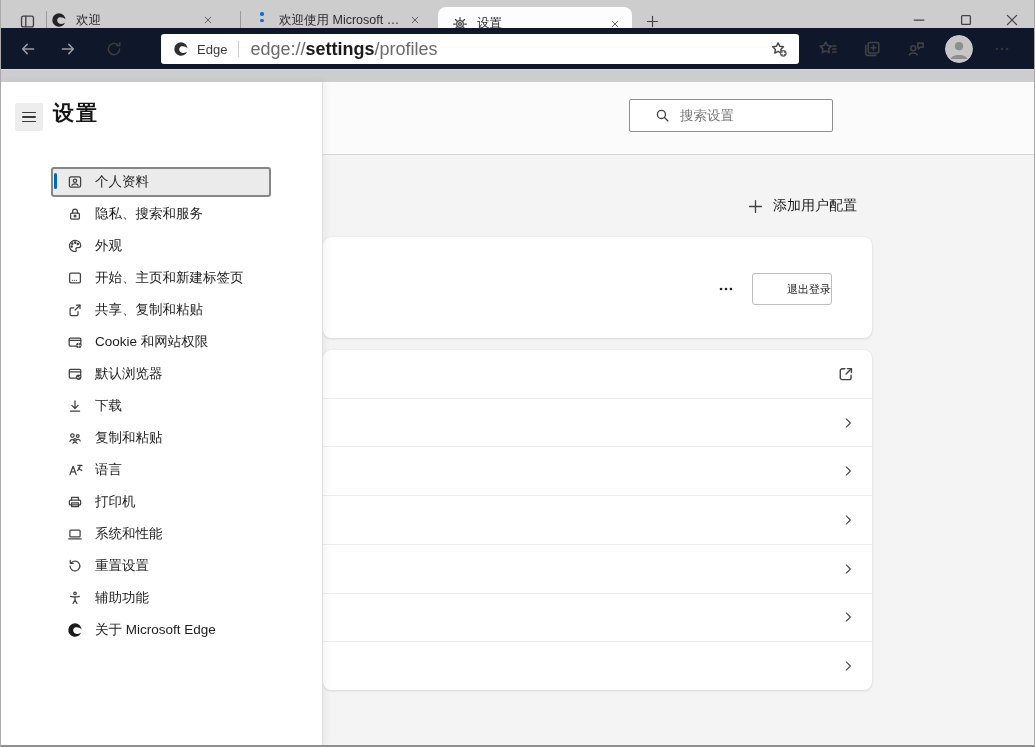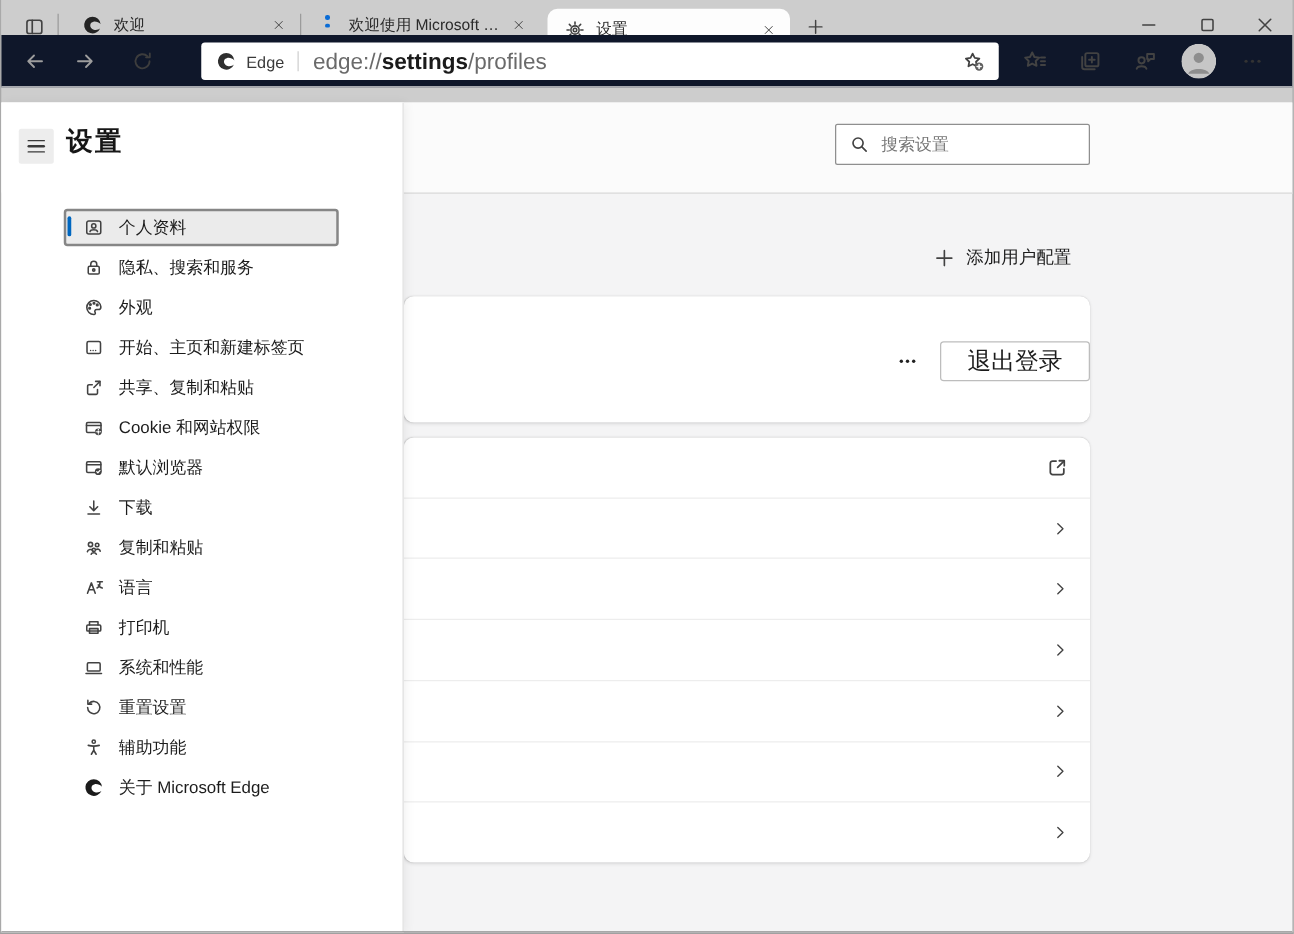--- a/index.html
+++ b/index.html
@@ -13,21 +13,21 @@
   svg { display:block; }
   .stk { fill:none; stroke:#424242; stroke-width:1.25; stroke-linecap:round; stroke-linejoin:round; }
 
   
   .tabstrip { position:absolute; left:0; top:0; width:100%; height:40px; background:#cdcdcd; }
   .tab-actions { position:absolute; left:12px; top:10px; width:28px; height:22px; display:flex; align-items:center; justify-content:center; border-radius:4px; cursor:pointer; }
   .tsep { position:absolute; top:11px; width:1px; height:18px; background:#9b9b9b; }
   .tab { position:absolute; top:0; height:40px; display:flex; align-items:center; cursor:pointer; }
   .tab .title { font-size:12.5px; color:#2b2b2b; white-space:nowrap; overflow:hidden; text-overflow:ellipsis; }
   .tab .close { margin-left:auto; width:18px; height:18px; display:flex; align-items:center; justify-content:center; border-radius:3px; cursor:pointer; }
-  .tab1 { left:51px; width:190px; padding:0 10px 0 14px; }
+  .tab1 { left:36px; width:190px; padding:0 10px 0 14px; }
   .tab2 { left:243px; width:190px; padding:0 10px 0 10px; }
   .tab2 .title { max-width:128px; }
   .tab-active { left:437px; width:194px; top:7px; height:33px; background:#fdfdfd; border-radius:8px 8px 0 0; padding:0 8px 0 14px; }
   .favicon { width:16px; height:16px; margin-right:9px; flex:0 0 auto; }
   .blue-dots { display:flex; flex-direction:column; gap:3px; align-items:center; width:16px; }
   .blue-dots i { width:3.5px; height:3.5px; border-radius:50%; background:#0a6cd6; }
   .newtab { position:absolute; left:640px; top:10px; width:22px; height:22px; display:flex; align-items:center; justify-content:center; border-radius:4px; cursor:pointer; }
   .wctl { position:absolute; top:0; height:40px; width:46px; display:flex; align-items:center; justify-content:center; cursor:pointer; }
   .wmin { left:895px; } .wmax { left:942px; } .wclose { left:988px; width:46px; }
 
@@ -39,31 +39,31 @@
   .addr .bar { width:1px; height:16px; background:#cfcfcf; margin:0 11px; }
   .url { font-size:18px; color:#6a6a6a; white-space:nowrap; }
   .url b { color:#1b1b1b; font-weight:bold; }
   .starplus { margin-left:auto; width:24px; height:24px; display:flex; align-items:center; justify-content:center; border-radius:4px; cursor:pointer; }
   .tbicon { position:absolute; top:8px; width:26px; height:26px; display:flex; align-items:center; justify-content:center; border-radius:4px; cursor:pointer; }
   .avatar { position:absolute; left:944px; top:7px; width:28px; height:28px; border-radius:50%; overflow:hidden; cursor:pointer; }
 
   
   .page { position:absolute; left:0; top:82px; width:100%; bottom:0; background:#f4f4f5; }
   .page-header { position:absolute; left:0; top:0; width:100%; height:73px; background:#fbfbfb; border-bottom:1px solid #d8d8d8; }
-  .searchbox { position:absolute; left:667px; top:17px; width:204px; height:33px; background:#fff; border:1px solid #8f8f8f; border-radius:2px; display:flex; align-items:center; padding:0 8px 0 10px; }
+  .searchbox { position:absolute; left:628px; top:17px; width:204px; height:33px; background:#fff; border:1px solid #8f8f8f; border-radius:2px; display:flex; align-items:center; padding:0 8px 0 24px; }
   .searchbox input { border:none; outline:none; background:transparent; font-family:inherit; font-size:13.5px; color:#1b1b1b; width:100%; margin-left:9px; }
   .searchbox input::placeholder { color:#767676; opacity:1; }
 
   .addprofile { position:absolute; left:746px; top:113px; height:22px; display:flex; align-items:center; gap:9px; cursor:pointer; }
   .addprofile span { font-size:14px; color:#1b1b1b; }
 
   .card { position:absolute; left:322px; width:549px; background:#ffffff; border-radius:8px; box-shadow:0 1px 3px rgba(0,0,0,.10), 0 0 1px rgba(0,0,0,.12); }
   .card1 { top:155px; height:101px; }
   .morebtn { position:absolute; left:385px; top:37px; width:36px; height:30px; display:flex; align-items:center; justify-content:center; border-radius:4px; cursor:pointer; }
-  .signout { position:absolute; left:429px; top:36px; width:120px; height:32px; background:#fff; border:1px solid #bdbdbd; border-radius:3px; font-family:inherit; font-size:19px; color:#1b1b1b; cursor:pointer; }
+  .signout { position:absolute; left:429px; top:36px; width:80px; height:32px; background:#fff; border:1px solid #bdbdbd; border-radius:3px; font-family:inherit; font-size:11px; color:#1b1b1b; cursor:pointer;text-align:right; }
   .card2 { top:268px; height:340px; display:flex; flex-direction:column; overflow:hidden; }
   .crow { flex:1; display:flex; align-items:center; justify-content:flex-end; padding-right:17px; border-bottom:1px solid #ededed; cursor:pointer; }
   .crow:last-child { border-bottom:none; }
 
   
   .sidebar { position:absolute; left:0; top:0; bottom:0; width:322px; background:#ffffff; border-right:1px solid #e0e0e0; box-shadow:2px 0 8px rgba(0,0,0,.06); }
   .hamburger { position:absolute; left:14px; top:21px; width:28px; height:28px; background:#ededed; border-radius:2px; display:flex; flex-direction:column; align-items:center; justify-content:center; gap:3px; cursor:pointer; }
   .hamburger i { width:14px; height:1.6px; background:#3a3a3a; border-radius:1px; }
   .side-title { position:absolute; left:52px; top:17px; font-size:21px; font-weight:bold; color:#161616; letter-spacing:2px; }
   .nav { position:absolute; left:0; top:84px; right:0; }

